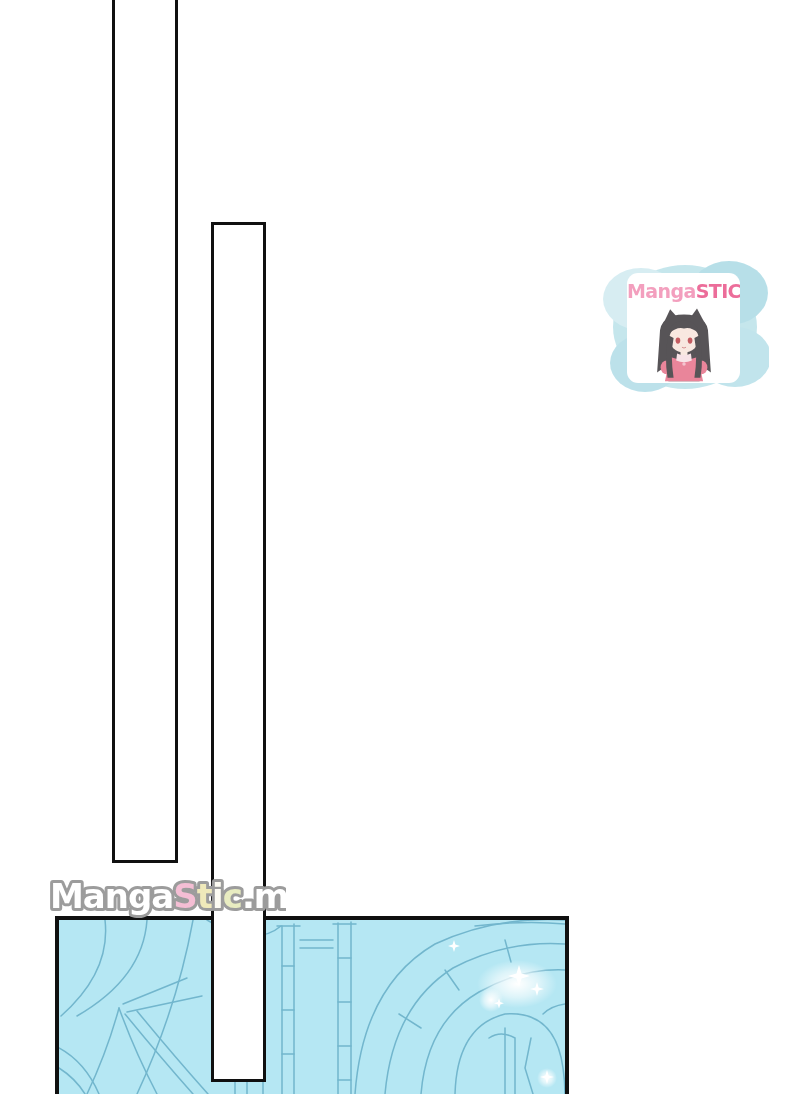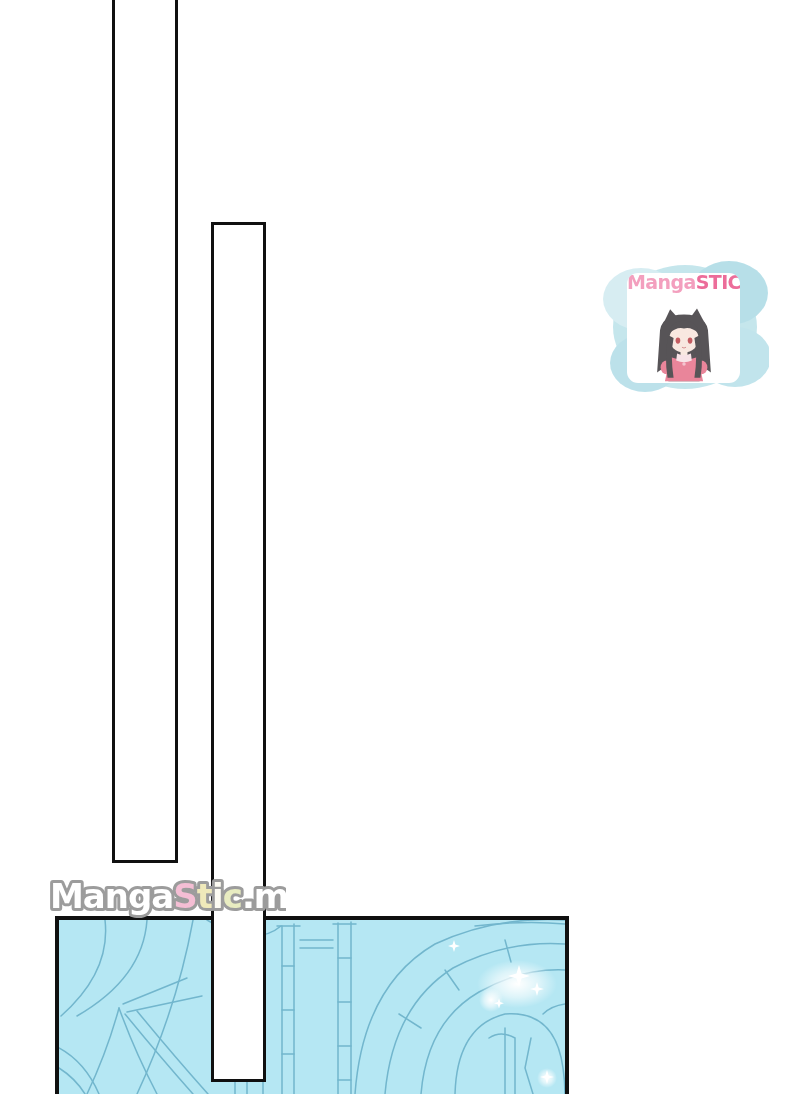--- a/index.html
+++ b/index.html
@@ -32,21 +32,21 @@
   .logo{
     position:absolute;left:601px;top:251px;width:168px;height:154px;
     z-index:3;opacity:0.82;
   }
   .logo-blob{position:absolute;left:0;top:0;width:100%;height:100%;}
   .logo-card{
     position:absolute;left:26px;top:22px;width:113px;height:110px;
     border-radius:11px;overflow:hidden;
   }
   .logo-text{
-    text-align:center;font-weight:bold;font-size:19px;
+    margin-top:9px;text-align:center;font-weight:bold;font-size:19px;
     letter-spacing:-0.6px;white-space:nowrap;line-height:1;
   }
   .mascot{position:absolute;left:50%;transform:translateX(-50%);bottom:-2px;width:78px;height:82px;}
 </style>
 </head>
 <body>
 
 <div class="canvas" style="background-color: rgb(255, 255, 255);">
 
   <div class="art-panel" style="background-color: rgb(181, 231, 243);">

